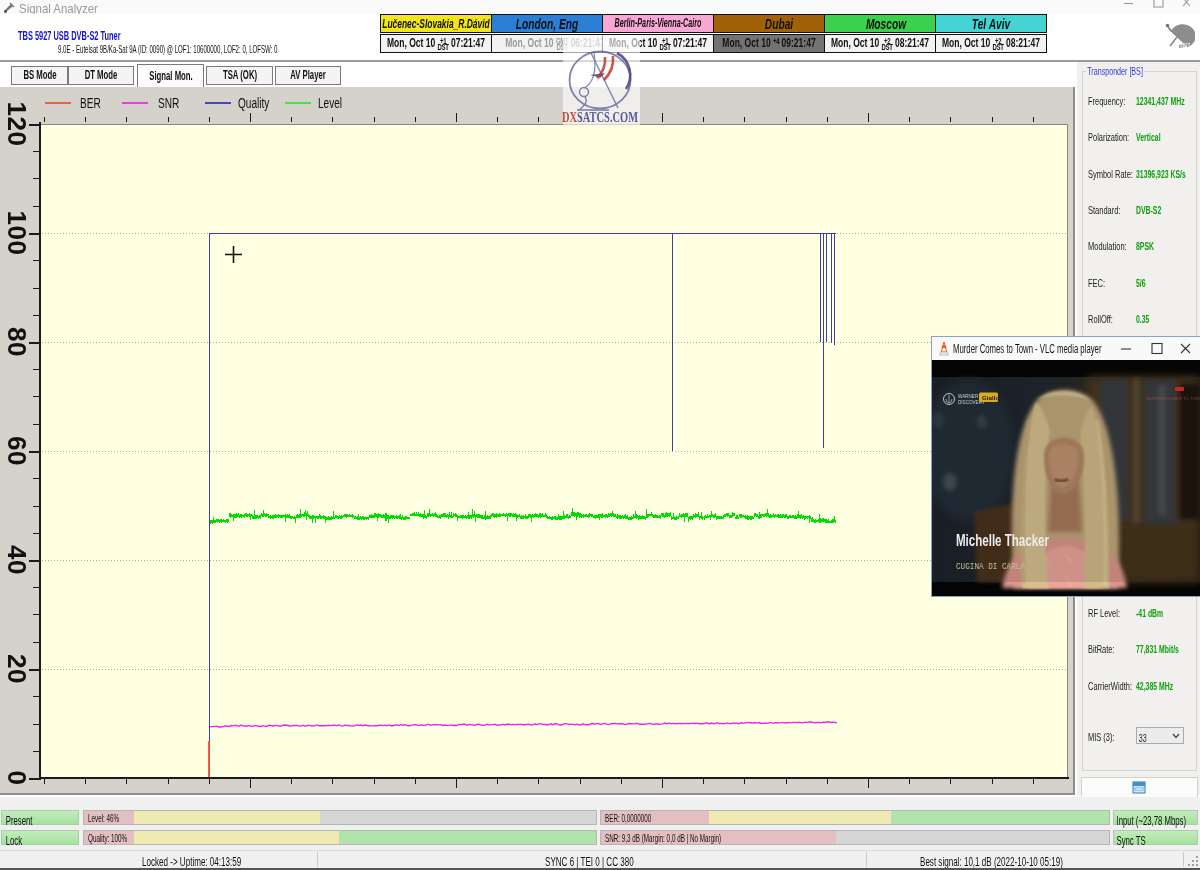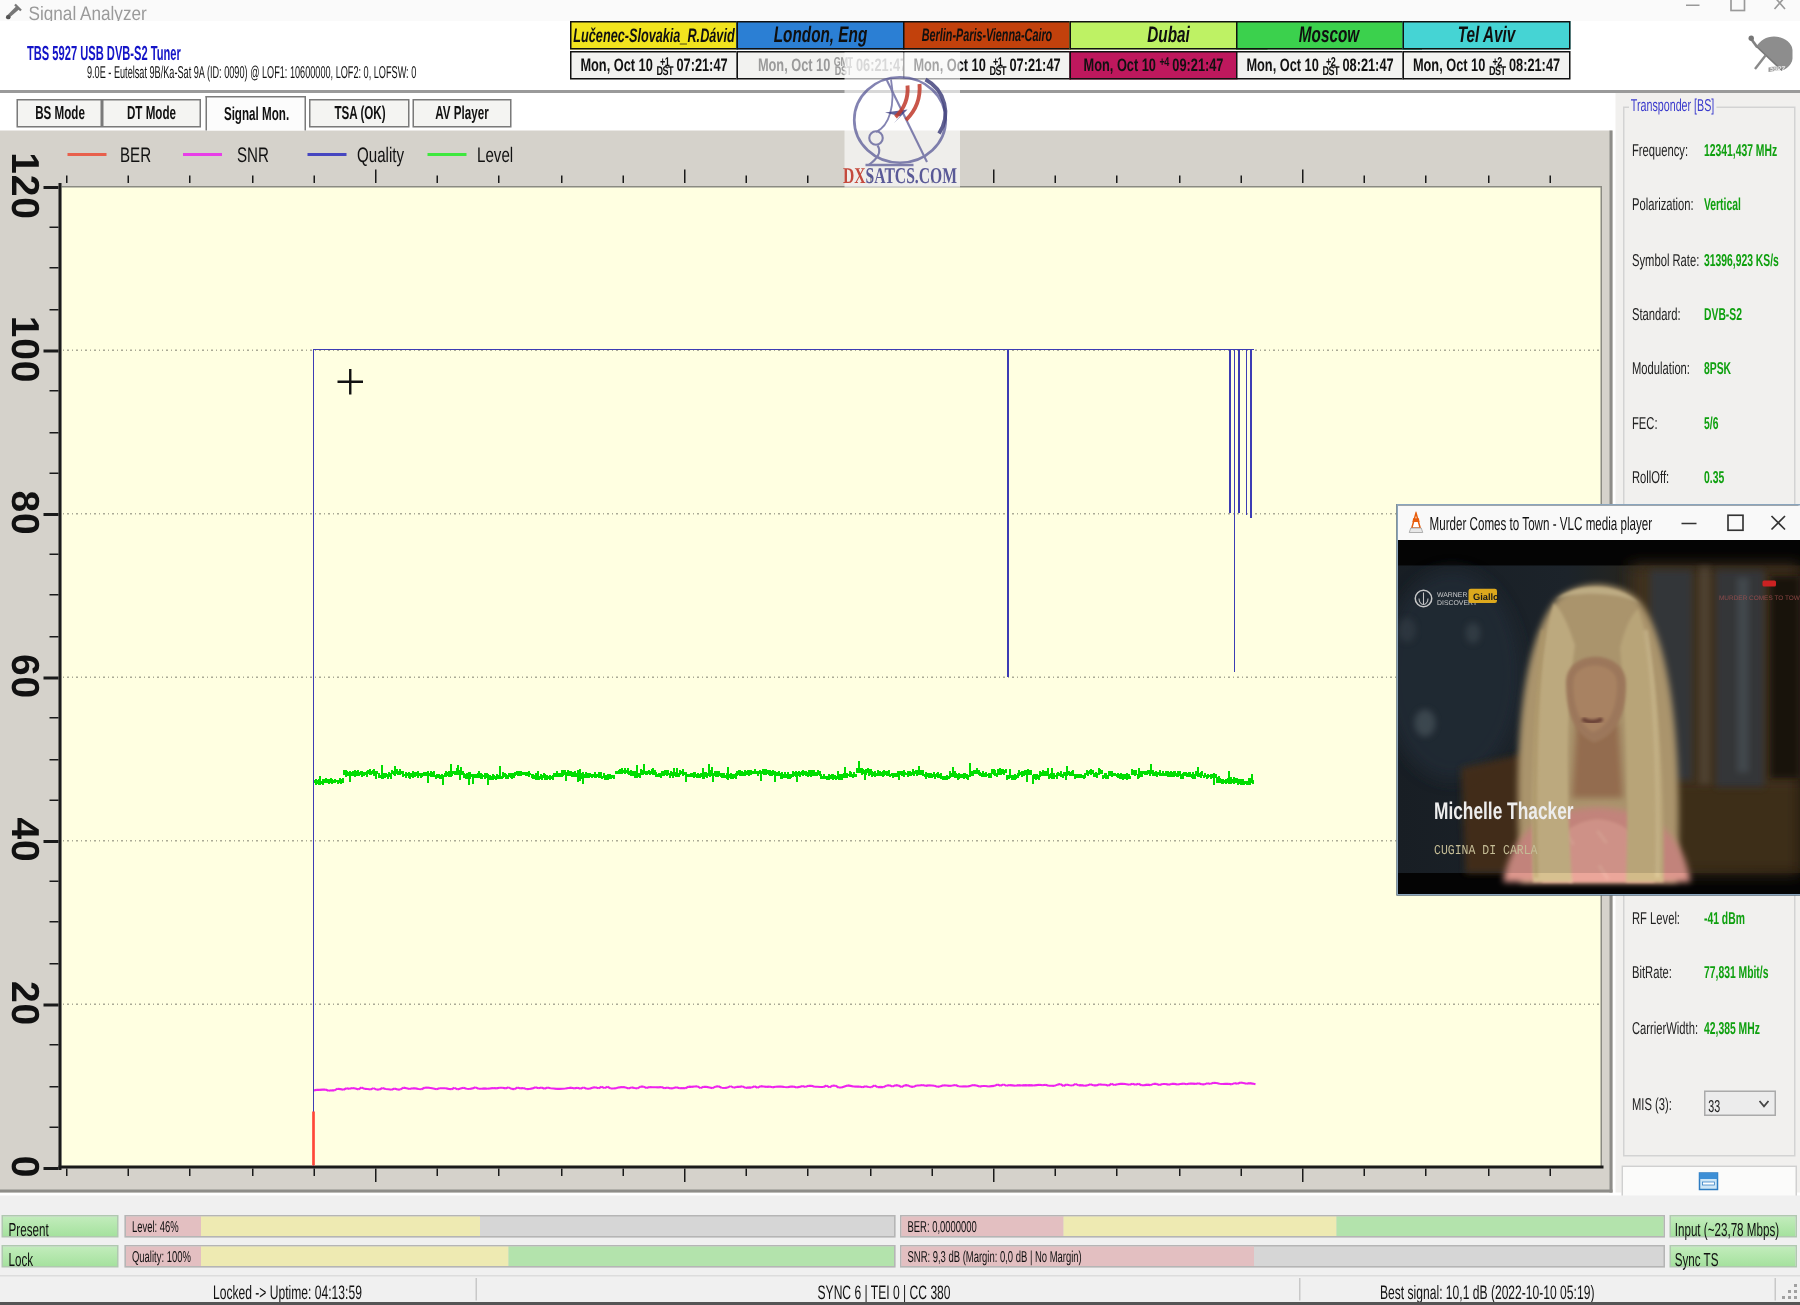--- a/index.html
+++ b/index.html
@@ -37,30 +37,30 @@
     </div>
 <div class="abs" style="left:0px;top:21px;width:112px;height:19px;background:#f2f2f0;border:1px solid #111">
       <span class="nw" style="position:absolute;left:50%;top:0;line-height:16px;font-size:12px;font-weight:bold;color:#111;transform:scaleX(0.71) translateX(-50%);transform-origin:0 0">Mon, Oct 10&nbsp;<span style="display:inline-block;vertical-align:-2.5px;line-height:6px;text-align:center;font-size:8.5px;font-weight:bold;letter-spacing:-0.5px">+1<br>DST</span>&nbsp;07:21:47</span>
     </div>
 <div class="abs" style="left:111px;top:1px;width:112px;height:19px;background:#2b7fd4;border:1px solid #111">
       <span class="nw" style="position:absolute;left:50%;top:0;line-height:17px;font-size:15px;font-weight:bold;font-style:italic;color:#101010;transform:scaleX(0.68) translateX(-50%);transform-origin:0 0">London, Eng</span>
     </div>
 <div class="abs" style="left:111px;top:21px;width:128px;height:19px;background:#f2f2f0;border:1px solid #111">
       <span class="nw" style="position:absolute;left:50%;top:0;line-height:16px;font-size:12px;font-weight:bold;color:#9a9a9a;transform:scaleX(0.71) translateX(-50%);transform-origin:0 0">Mon, Oct 10&nbsp;<span style="display:inline-block;vertical-align:-2.5px;line-height:6px;text-align:center;font-size:8.5px;font-weight:bold;letter-spacing:-0.5px">GMT<br>DST</span>&nbsp;06:21:47</span>
     </div>
-<div class="abs" style="left:222px;top:1px;width:112px;height:19px;background:#c2410c;border:1px solid #111">
+<div class="abs" style="left:222px;top:1px;width:112px;height:19px;background:#f9a8d4;border:1px solid #111">
       <span class="nw" style="position:absolute;left:50%;top:0;line-height:17px;font-size:12px;font-weight:bold;font-style:italic;color:#101010;transform:scaleX(0.6) translateX(-50%);transform-origin:0 0">Berlin-Paris-Vienna-Cairo</span>
     </div>
 <div class="abs" style="left:222px;top:21px;width:112px;height:19px;background:#f2f2f0;border:1px solid #111">
       <span class="nw" style="position:absolute;left:50%;top:0;line-height:16px;font-size:12px;font-weight:bold;color:#111;transform:scaleX(0.71) translateX(-50%);transform-origin:0 0">Mon, Oct 10&nbsp;<span style="display:inline-block;vertical-align:-2.5px;line-height:6px;text-align:center;font-size:8.5px;font-weight:bold;letter-spacing:-0.5px">+1<br>DST</span>&nbsp;07:21:47</span>
     </div>
-<div class="abs" style="left:333px;top:1px;width:132px;height:19px;background:#bef264;border:1px solid #111">
+<div class="abs" style="left:333px;top:1px;width:132px;height:19px;background:#a16207;border:1px solid #111">
       <span class="nw" style="position:absolute;left:50%;top:0;line-height:17px;font-size:15px;font-weight:bold;font-style:italic;color:#101010;transform:scaleX(0.68) translateX(-50%);transform-origin:0 0">Dubai</span>
     </div>
-<div class="abs" style="left:333px;top:21px;width:112px;height:19px;background:#be185d;border:1px solid #111">
+<div class="abs" style="left:333px;top:21px;width:112px;height:19px;background:#737373;border:1px solid #111">
       <span class="nw" style="position:absolute;left:50%;top:0;line-height:16px;font-size:12px;font-weight:bold;color:#111;transform:scaleX(0.71) translateX(-50%);transform-origin:0 0">Mon, Oct 10&nbsp;<span style="display:inline-block;vertical-align:-2.5px;line-height:6px;text-align:center;font-size:8.5px;font-weight:bold;letter-spacing:-0.5px">+4<br>&nbsp;</span>&nbsp;09:21:47</span>
     </div>
 <div class="abs" style="left:444px;top:1px;width:124px;height:19px;background:#3bd14d;border:1px solid #111">
       <span class="nw" style="position:absolute;left:50%;top:0;line-height:17px;font-size:15px;font-weight:bold;font-style:italic;color:#101010;transform:scaleX(0.68) translateX(-50%);transform-origin:0 0">Moscow</span>
     </div>
 <div class="abs" style="left:444px;top:21px;width:112px;height:19px;background:#f2f2f0;border:1px solid #111">
       <span class="nw" style="position:absolute;left:50%;top:0;line-height:16px;font-size:12px;font-weight:bold;color:#111;transform:scaleX(0.71) translateX(-50%);transform-origin:0 0">Mon, Oct 10&nbsp;<span style="display:inline-block;vertical-align:-2.5px;line-height:6px;text-align:center;font-size:8.5px;font-weight:bold;letter-spacing:-0.5px">+2<br>DST</span>&nbsp;08:21:47</span>
     </div>
 <div class="abs" style="left:555px;top:1px;width:112px;height:19px;background:#45d4d4;border:1px solid #111">
       <span class="nw" style="position:absolute;left:50%;top:0;line-height:17px;font-size:15px;font-weight:bold;font-style:italic;color:#101010;transform:scaleX(0.68) translateX(-50%);transform-origin:0 0">Tel Aviv</span>

